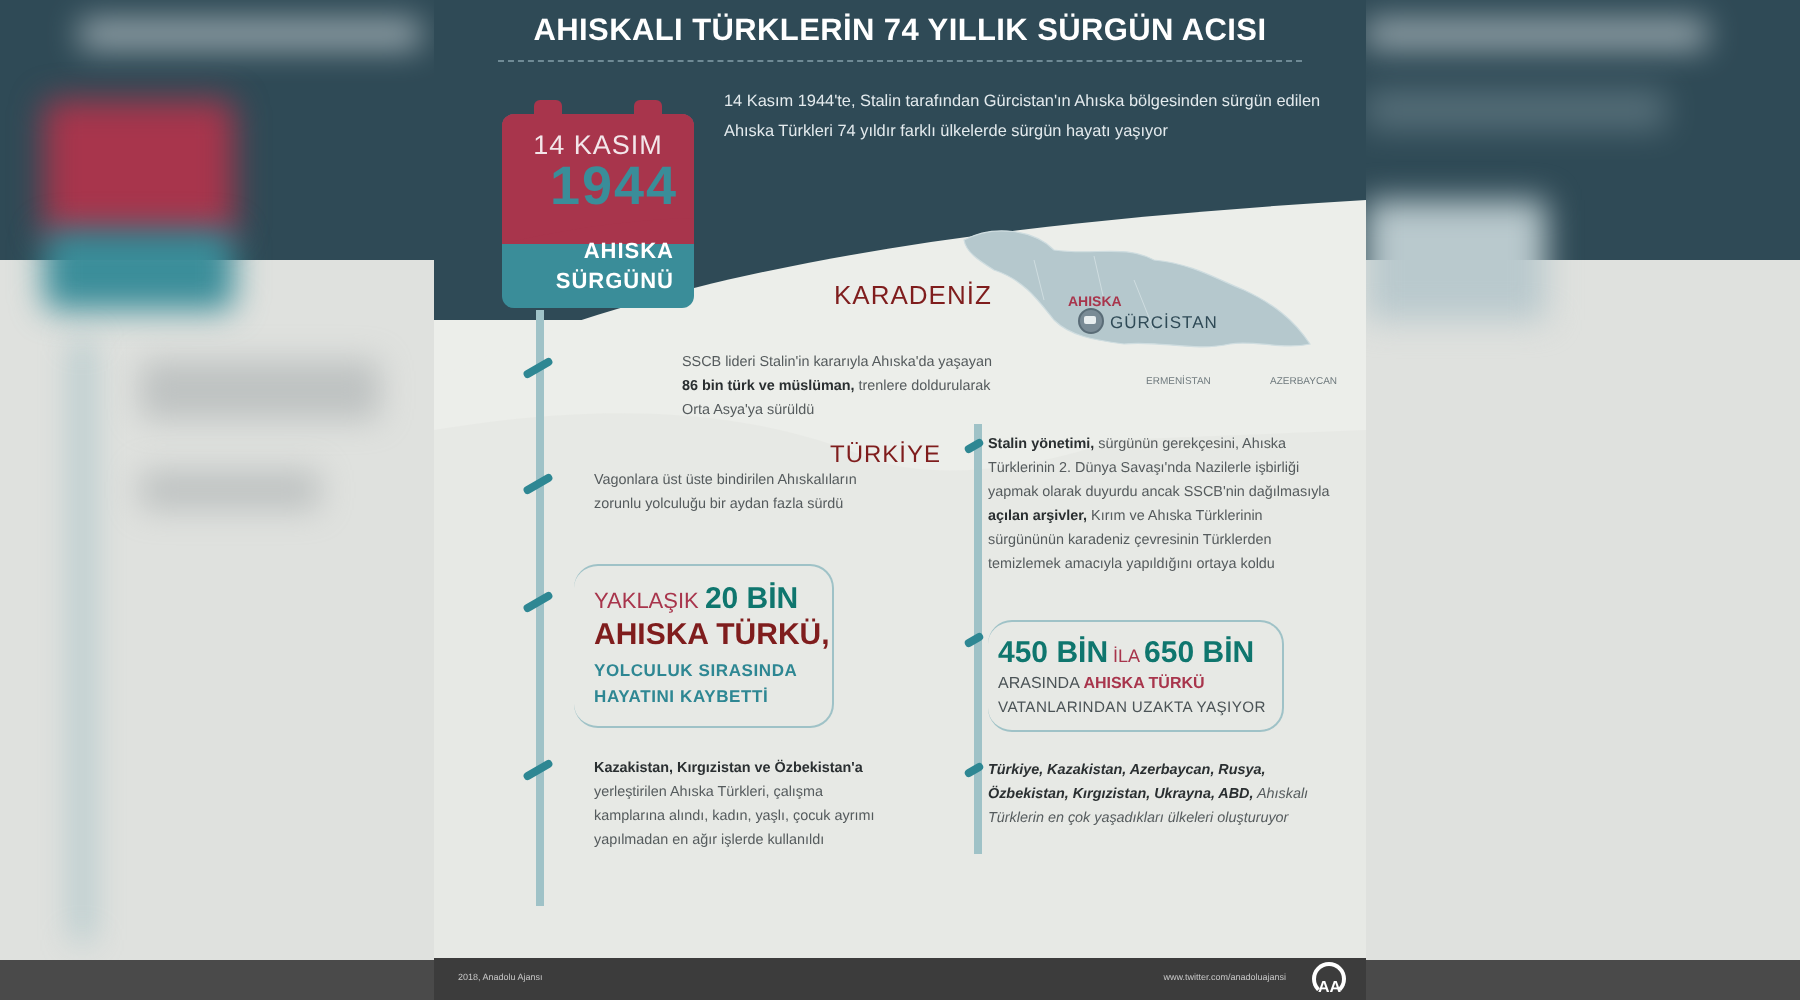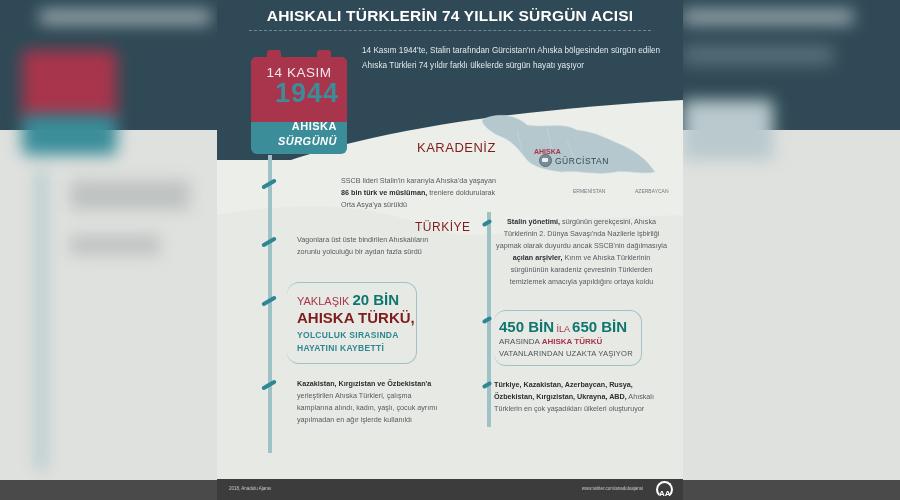--- a/index.html
+++ b/index.html
@@ -35,21 +35,21 @@
     
     .date-card { position: absolute; left: 34px; top: 50px; width: 96px; height: 104px; }
     .date-card .tab { position: absolute; top: 0; width: 14px; height: 10px; background: #a8354c; border-radius: 3px 3px 0 0; }
     .date-card .tab.l { left: 16px; }
     .date-card .tab.r { left: 66px; }
     .date-card .body { position: absolute; top: 7px; left: 0; width: 96px; height: 97px; border-radius: 6px; overflow: hidden; background: #3a8d99; }
     .date-card .body .red { position: absolute; left: 0; top: 0; width: 96px; height: 65px; background: #a8354c; }
     .date-card .day { position: absolute; left: 0; top: 8px; width: 96px; text-align: center; color: #f3e6ea; font-size: 13.5px; letter-spacing: 0.5px; }
     .date-card .year { position: absolute; left: 0; top: 21px; width: 112px; text-align: center; color: #3a8d99; font-size: 27px; font-weight: bold; letter-spacing: 1px; }
     .date-card .label1 { position: absolute; right: 10px; top: 63px; color: #ffffff; font-size: 11px; font-weight: bold; text-align: right; letter-spacing: 0.5px; }
-    .date-card .label2 { position: absolute; right: 10px; top: 78px; color: #ffffff; font-size: 11px; font-weight: bold; text-align: right; letter-spacing: 0.5px; font-style: italic; }
+    .date-card .label2 { position: absolute; right: 10px; top: 78px; color: #ffffff; font-size: 11px; font-weight: bold; text-align: right; letter-spacing: 0.5px; }
 
     
     .map-label { position: absolute; font-size: 13px; color: #7f1d1d; letter-spacing: 0.5px; }
     .lbl-karadeniz { left: 200px; top: 140px; }
     .lbl-turkiye { left: 198px; top: 220px; font-size: 12px; }
     .lbl-ahiska { position: absolute; left: 317px; top: 148px; color: #a8354c; font-size: 7px; font-weight: bold; }
     .lbl-gurcistan { position: absolute; left: 338px; top: 156px; color: #2f4a56; font-size: 8.5px; letter-spacing: 0.5px; }
     .lbl-ermenistan { position: absolute; left: 356px; top: 188px; color: #6f7a7e; font-size: 5px; }
     .lbl-azerbaycan { position: absolute; left: 418px; top: 188px; color: #6f7a7e; font-size: 5px; }
     .ahiska-marker { position: absolute; left: 322px; top: 154px; width: 13px; height: 13px; border-radius: 50%; background: #7a8b96; border: 1.5px solid #5a6c77; }
@@ -61,22 +61,22 @@
     .tl-right { left: 270px; top: 212px; height: 215px; }
     .tick { position: absolute; width: 16px; height: 4px; background: #2e8793; border-radius: 2px; transform: rotate(-30deg); }
     .tick.left { left: 44px; }
     .tick.right { left: 265px; width: 10px; }
 
     .entry { position: absolute; font-size: 7.2px; line-height: 12px; color: #555b5d; }
     .entry b { color: #2a2f31; }
     .e1 { left: 80px; top: 175px; width: 160px; margin-left: 44px; }
     .e2 { left: 80px; top: 234px; width: 150px; }
     .e4 { left: 80px; top: 378px; width: 150px; }
-    .e5 { left: 277px; top: 216px; width: 175px; text-align: center; }
-    .e7 { left: 277px; top: 379px; width: 175px; }
+    .e5 { left: 277px; top: 216px; width: 175px; }
+    .e7 { left: 277px; top: 379px; width: 175px; font-style: italic; }
 
     .highlight-box { position: absolute; border: 1px solid #9fc2c7; border-radius: 12px; border-left: none; }
     .hb1 { left: 70px; top: 282px; width: 130px; height: 82px; border-left: none; }
     .hb2 { left: 277px; top: 310px; width: 148px; height: 56px; }
     .hl-line { display: block; white-space: nowrap; }
     .hb1 .l1 { position: absolute; left: 10px; top: 8px; font-size: 13px; }
     .hb1 .l2 { position: absolute; left: 10px; top: 26px; font-size: 15px; font-weight: bold; color: #7f1d1d; }
     .hb1 .l3 { position: absolute; left: 10px; top: 47px; font-size: 8.5px; font-weight: bold; color: #2e8793; letter-spacing: 0.3px; }
     .hb1 .l4 { position: absolute; left: 10px; top: 60px; font-size: 8.5px; font-weight: bold; color: #2e8793; letter-spacing: 0.3px; }
     .red-thin { color: #a8354c; font-weight: normal; font-size: 11px; }

